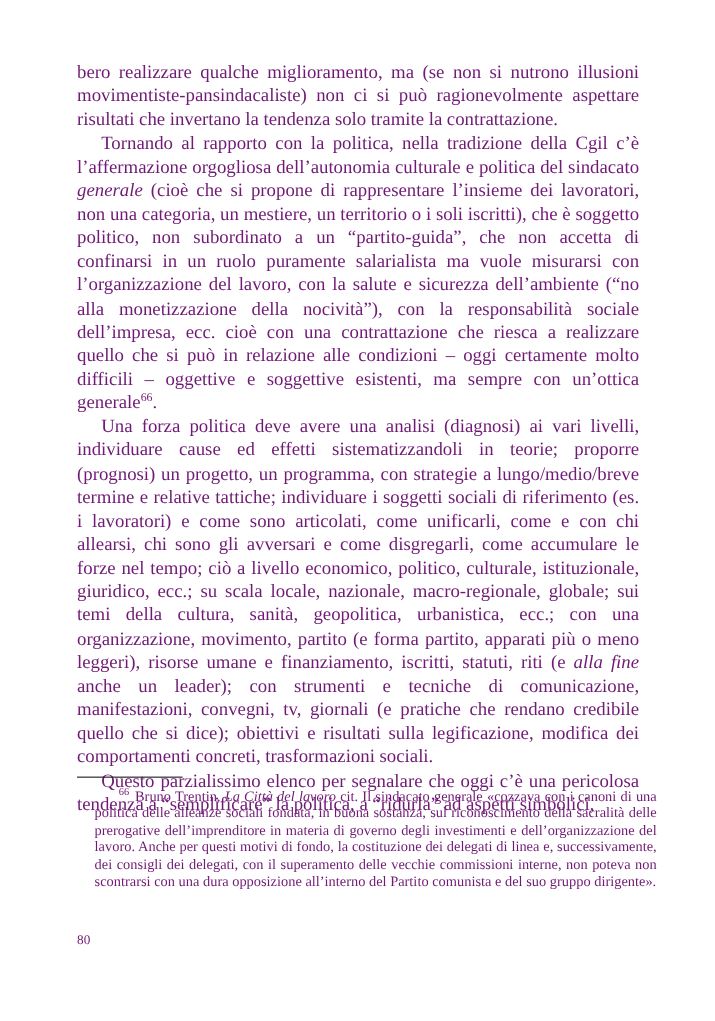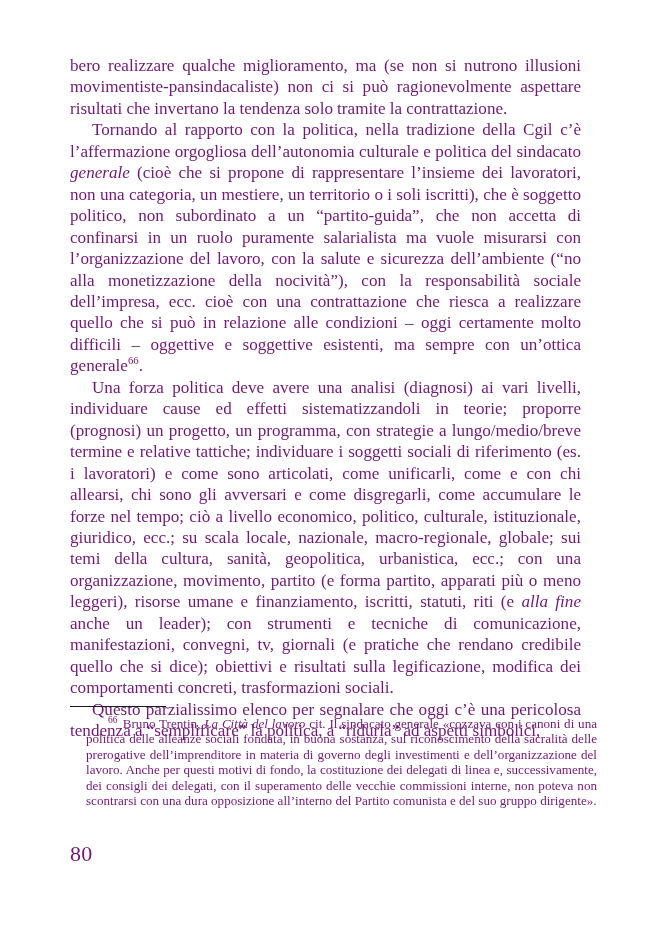--- a/index.html
+++ b/index.html
@@ -77,21 +77,21 @@
     vertical-align: super;
     line-height: 0;
     margin-right: 1.5px;
   }
 
   
   .folio {
     position: absolute;
     left: 70px;
     top: 844px;
-    font-size: 22px;
+    font-size: 12px;
     line-height: 20px;
     letter-spacing: 0.2px;
   }
 </style>
 </head>
 <body>
 
 <div class="page">
 
   <div class="textblock">

